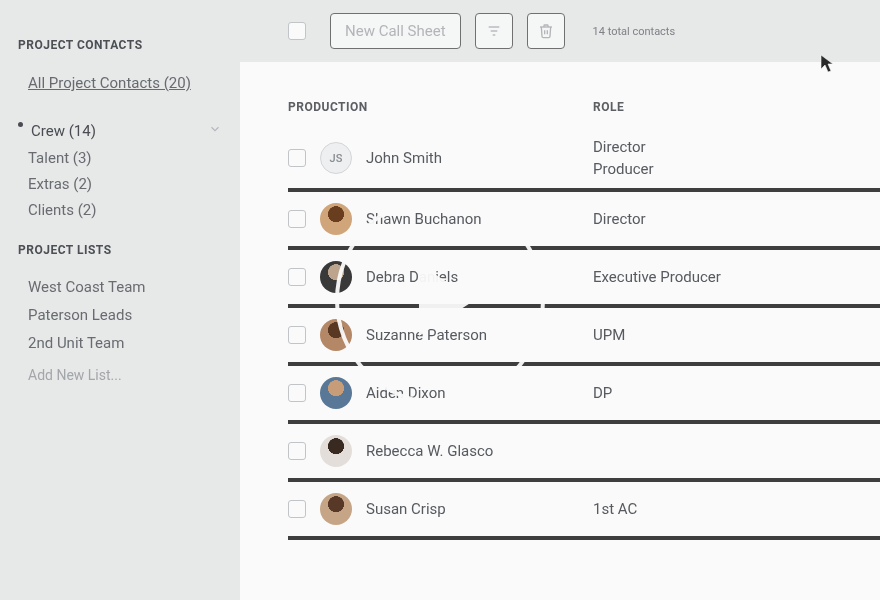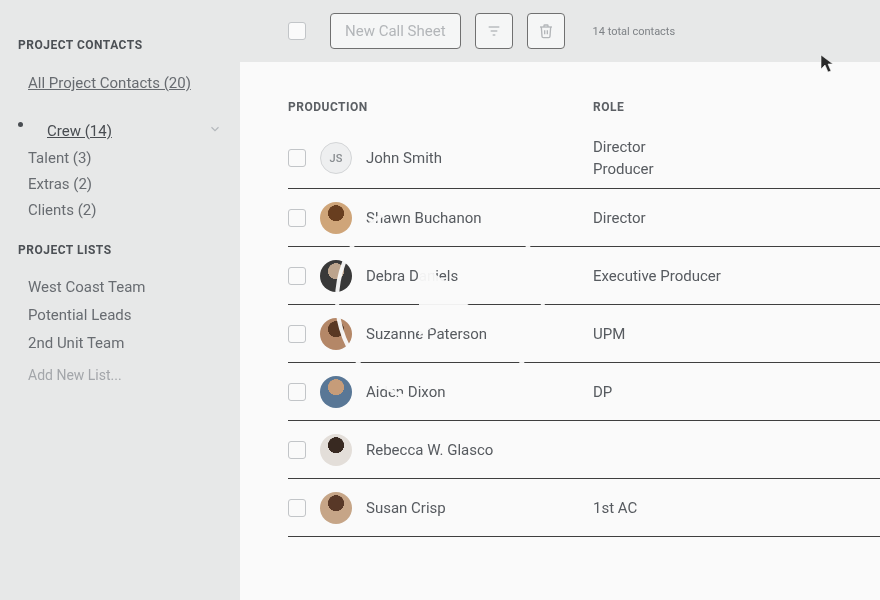--- a/index.html
+++ b/index.html
@@ -37,21 +37,21 @@
       cursor: pointer;
       text-decoration: underline;
     }
     .side-item.all { margin-bottom: 18px; }
     .crew-row {
       display: flex; align-items: center; justify-content: space-between;
       padding: 5px 0 5px 0;
       cursor: pointer;
       color: #4b4f54;
     }
-    .crew-row .label { display: flex; align-items: flex-start; gap: 24px; font-size: 15px; text-decoration: underline; }
+    .crew-row .label { display: flex; align-items: flex-start; gap: 8px; font-size: 15px; }
     .bullet { width: 5px; height: 5px; border-radius: 50%; background: #4b4f54; }
     .chevron { color: #b8bcc0; }
     .sub-item {
       font-size: 15px;
       color: #6b6f74;
       padding: 4px 0 4px 10px;
       cursor: pointer;
     }
     .list-item {
       font-size: 15px;
@@ -112,21 +112,21 @@
       color: #5d6166;
       background: #fff;
     }
     .col-name { width: 305px; }
     .col-role { flex: 1; }
 
     .row {
       display: flex;
       align-items: center;
       min-height: 58px;
-      border-bottom: 1px solid #404040;
+      border-bottom: 4px solid #404040;
       padding: 10px 0;
     }
     .row .col-name { display: flex; align-items: center; gap: 14px; }
     .avatar {
       width: 32px; height: 32px; border-radius: 50%;
       flex-shrink: 0;
       display: flex; align-items: center; justify-content: center;
       font-size: 11px; font-weight: 500;
       color: #8b8f93;
       border: 1.5px solid #d8dadc;
@@ -189,21 +189,21 @@
     </div>
     <div id="sub-items">
         <div class="sub-item">Talent (3)</div>
         <div class="sub-item">Extras (2)</div>
         <div class="sub-item">Clients (2)</div>
       </div>
 
     <div class="side-heading lists">PROJECT LISTS</div>
     <div id="list-items">
         <div class="list-item">West Coast Team</div>
-        <div class="list-item">Potential Leads</div>
+        <div class="list-item">Paterson Leads</div>
         <div class="list-item">2nd Unit Team</div>
       </div>
     <div class="add-list">Add New List...</div>
   </aside>
 
   <main class="main">
     <div class="toolbar">
       <div class="checkbox"></div>
       <div class="btn new-call">New Call Sheet</div>
       <div class="btn icon-btn">

